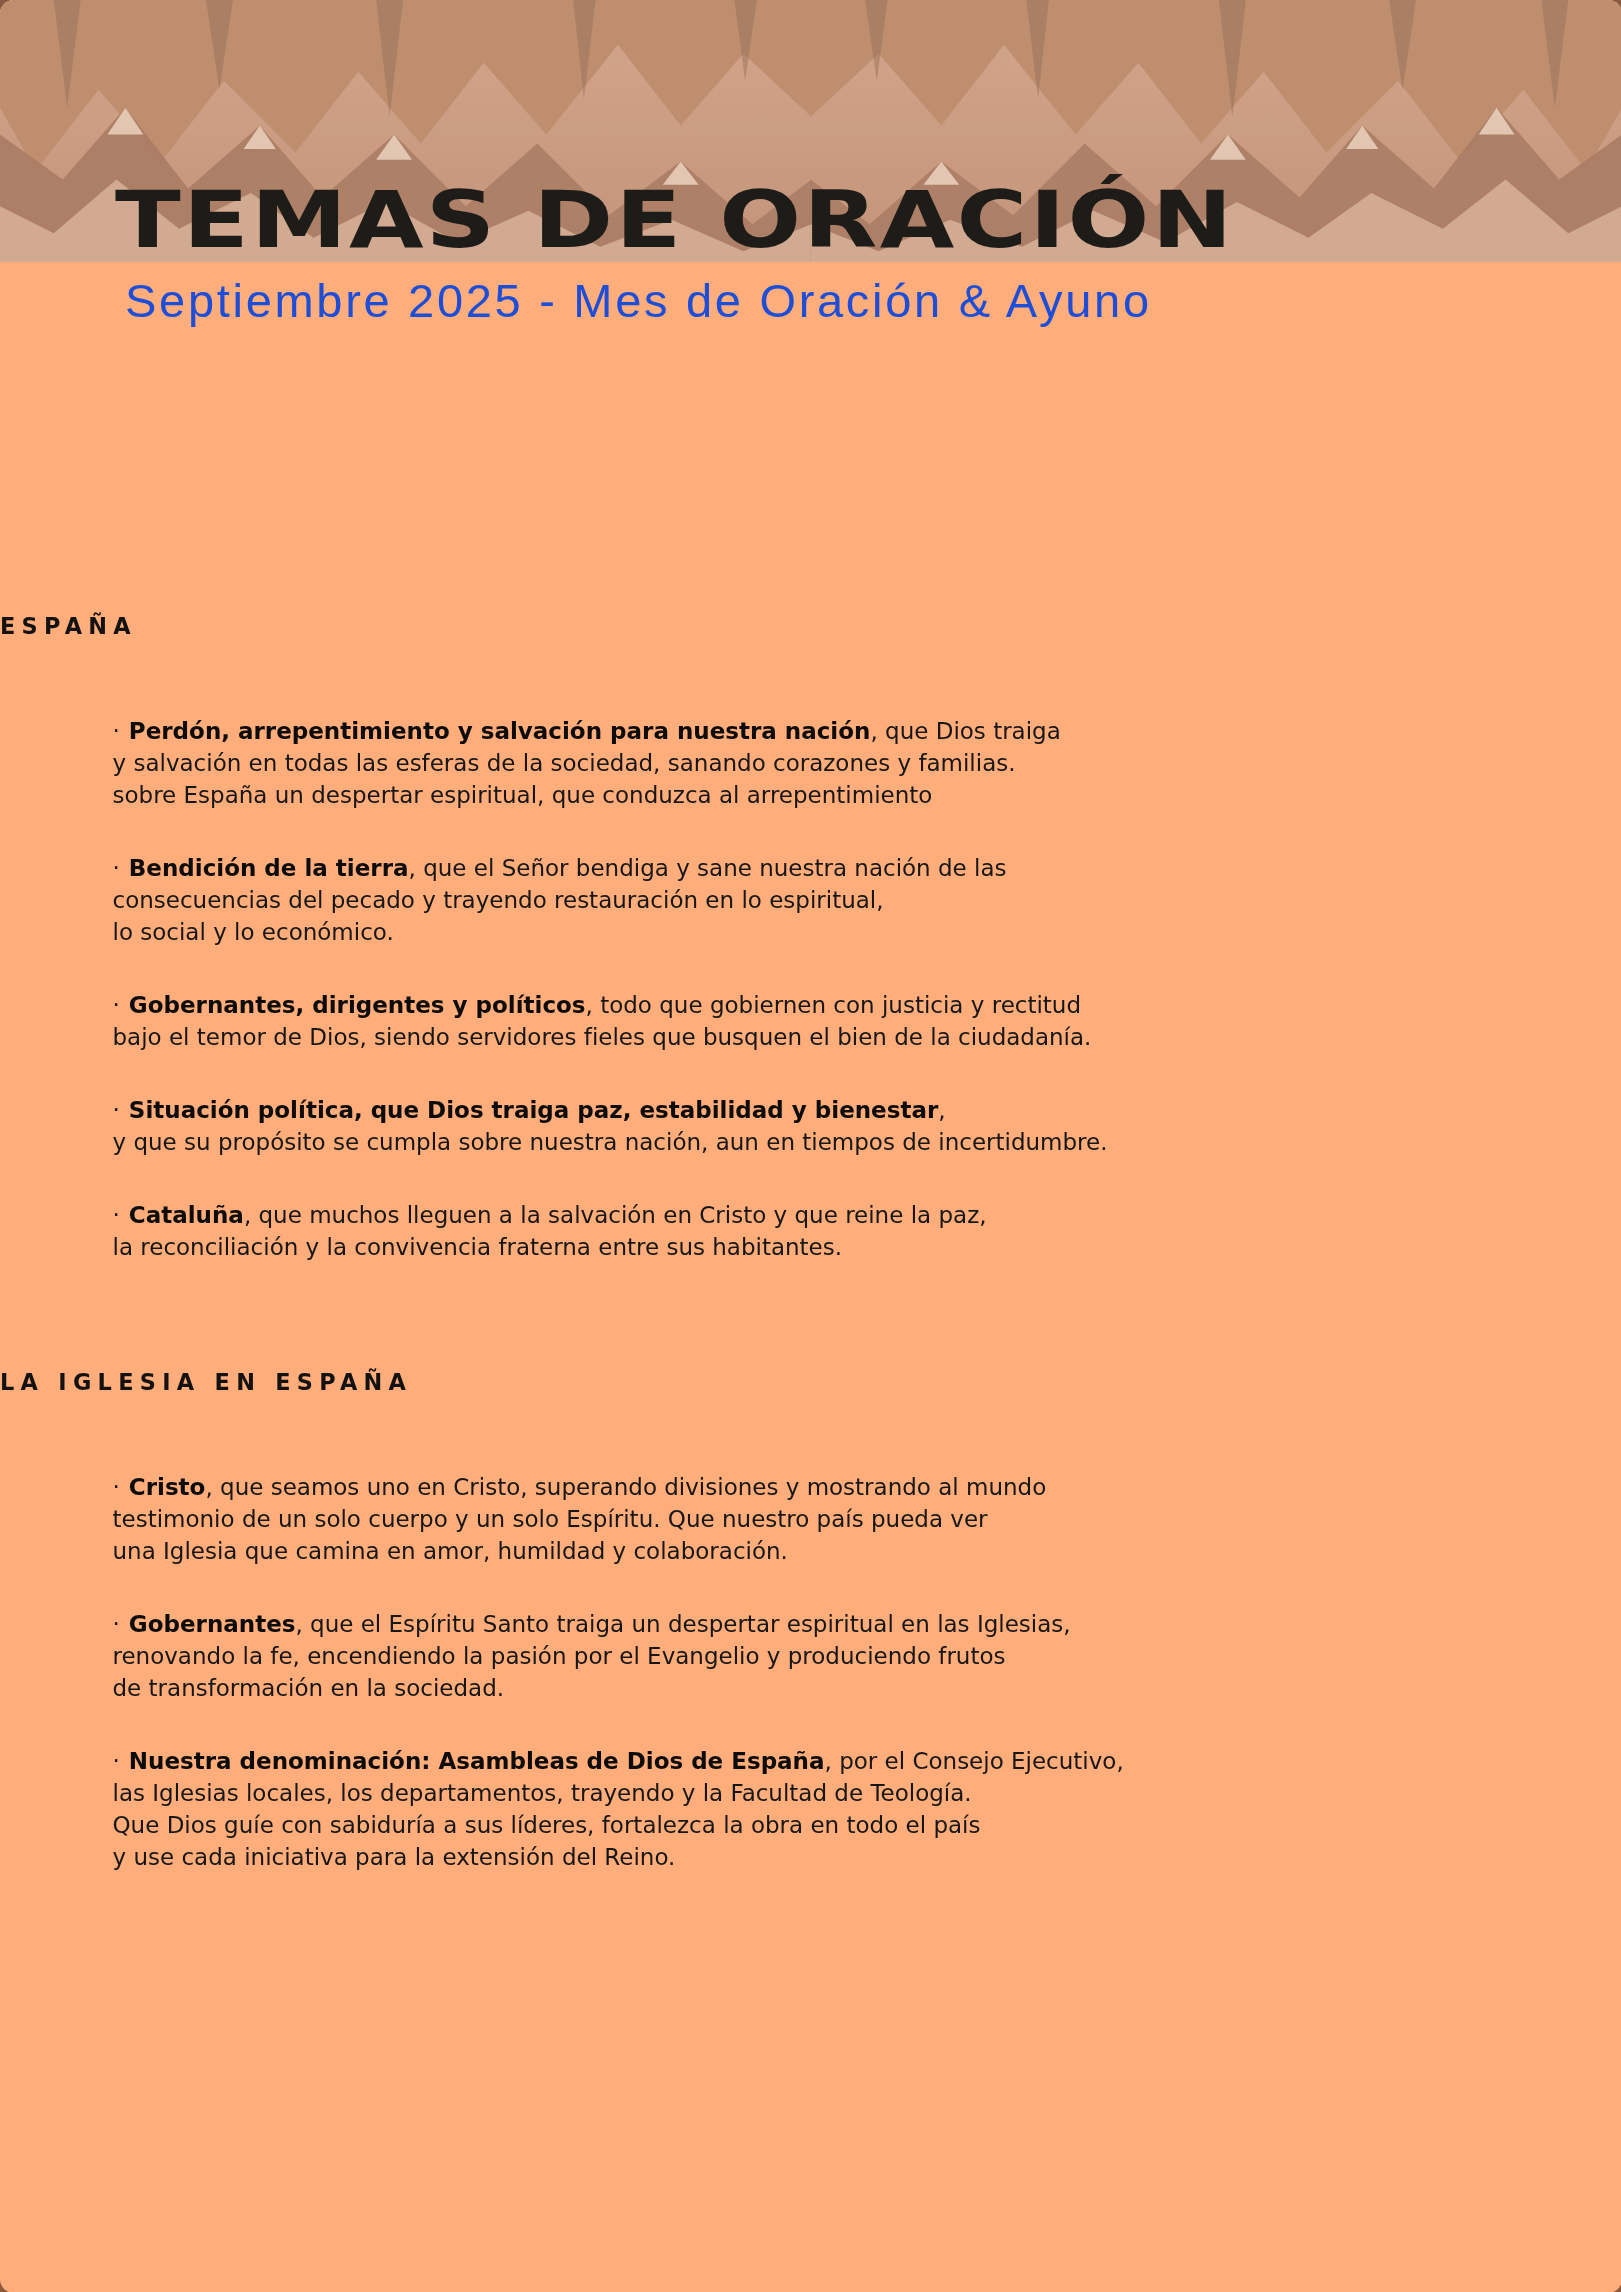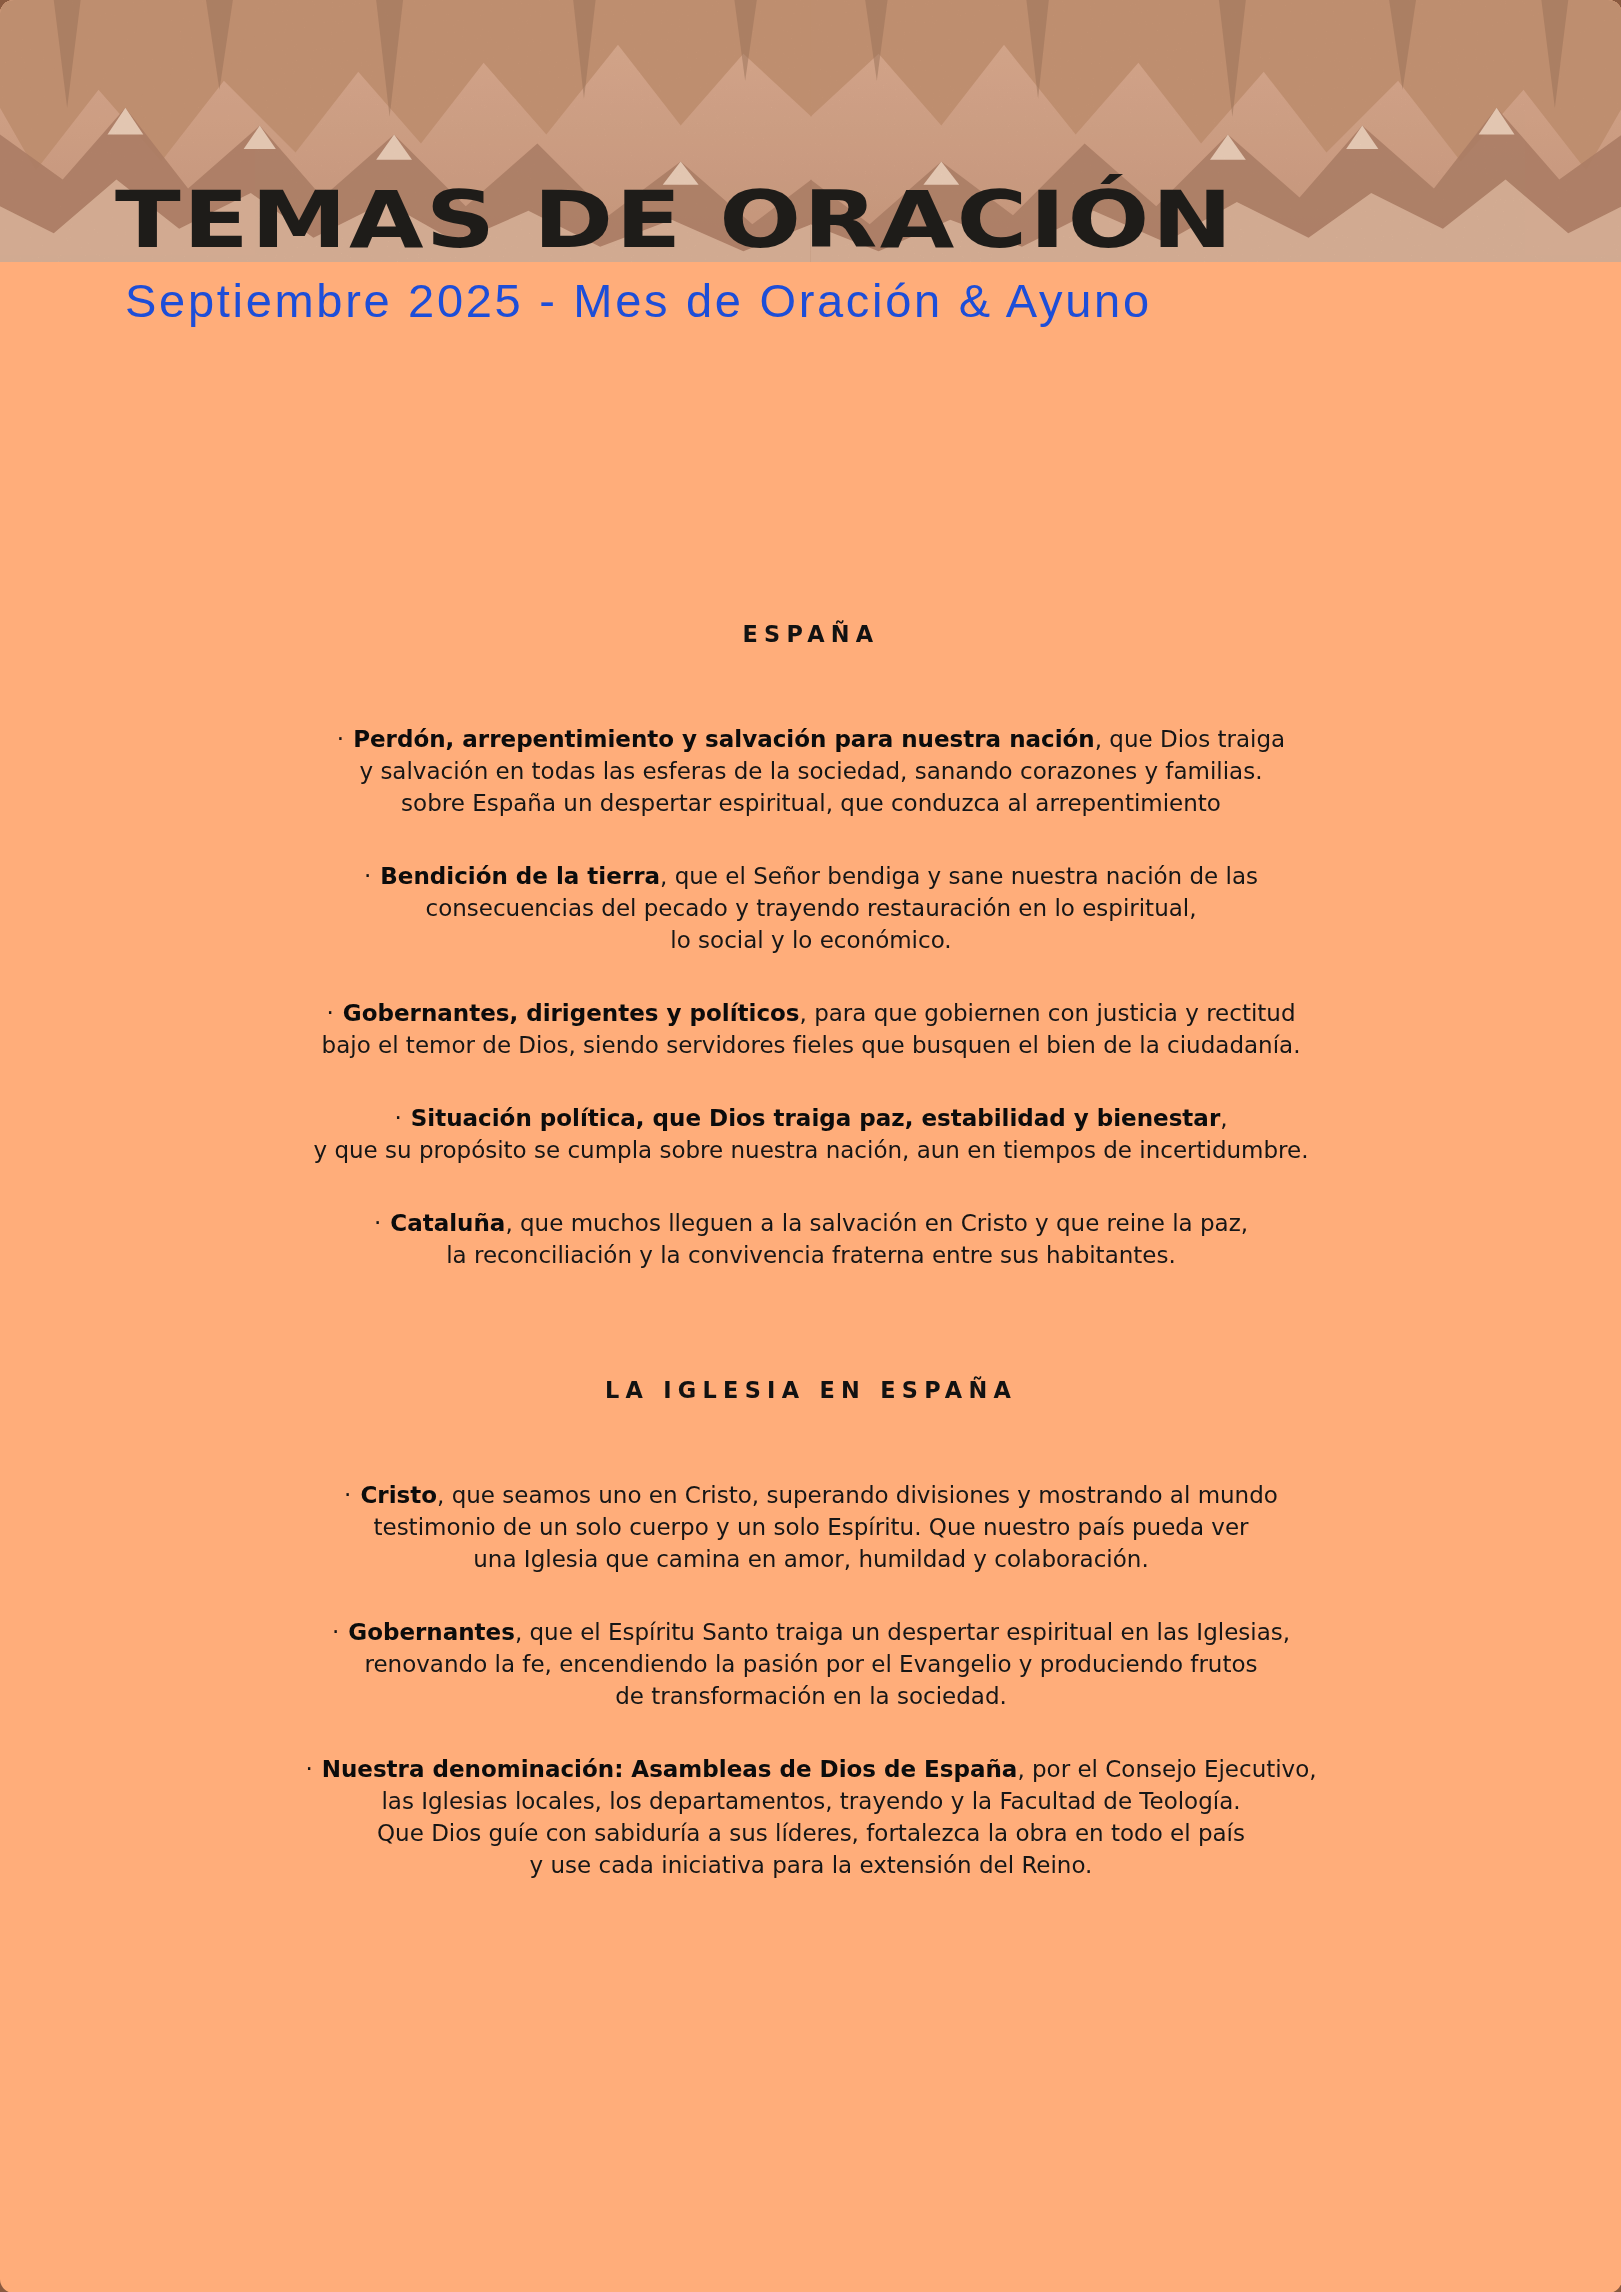--- a/index.html
+++ b/index.html
@@ -48,25 +48,25 @@
     font-family: "Liberation Sans", sans-serif;
     font-weight: normal;
     font-size: 47px;
     line-height: 55px;
     letter-spacing: 2.7px;
     color: #1d4ed8;
     white-space: nowrap;
   }
   .content {
     position: absolute;
-    top: 8px;
+    top: 0;
     left: 0;
     right: 0;
     padding-top: 613px;
-    text-align: center;
+    text-align: left;
   }
   .section-heading {
     margin: 0;
     font-size: 22.4px;
     line-height: 27px;
     font-weight: bold;
     letter-spacing: 6.3px;
     color: #121212;
   }
   .section-church .section-heading {
@@ -143,21 +143,21 @@
         <span class="line">sobre España un despertar espiritual, que conduzca al arrepentimiento</span>
       </p>
 
       <p class="item">
         <span class="line"><span class="bullet">·</span><b class="lead">Bendición de la tierra</b><span>, que el Señor bendiga y sane nuestra nación de las</span></span>
         <span class="line">consecuencias del pecado y trayendo restauración en lo espiritual,</span>
         <span class="line">lo social y lo económico.</span>
       </p>
 
       <p class="item">
-        <span class="line"><span class="bullet">·</span><b class="lead">Gobernantes, dirigentes y políticos</b><span>, para que gobiernen con justicia y rectitud</span></span>
+        <span class="line"><span class="bullet">·</span><b class="lead">Gobernantes, dirigentes y políticos</b><span>, todo que gobiernen con justicia y rectitud</span></span>
         <span class="line">bajo el temor de Dios, siendo servidores fieles que busquen el bien de la ciudadanía.</span>
       </p>
 
       <p class="item">
         <span class="line"><span class="bullet">·</span><b class="lead">Situación política, que Dios traiga paz, estabilidad y bienestar</b><span>,</span></span>
         <span class="line">y que su propósito se cumpla sobre nuestra nación, aun en tiempos de incertidumbre.</span>
       </p>
 
       <p class="item">
         <span class="line"><span class="bullet">·</span><b class="lead">Cataluña</b><span>, que muchos lleguen a la salvación en Cristo y que reine la paz,</span></span>

